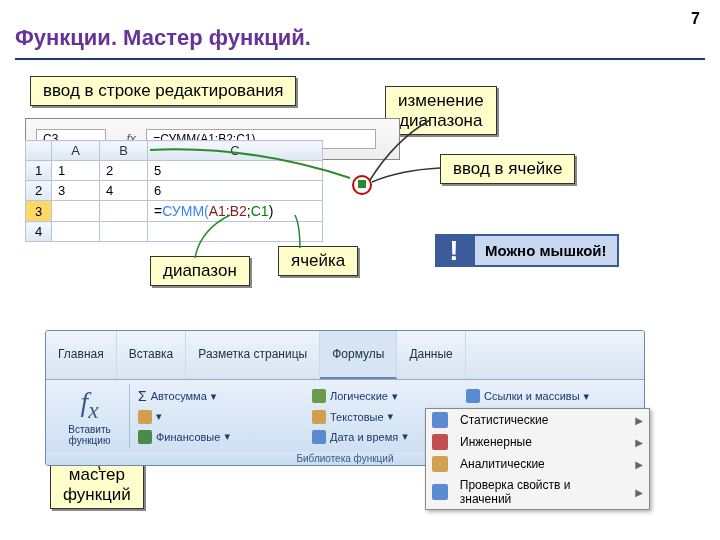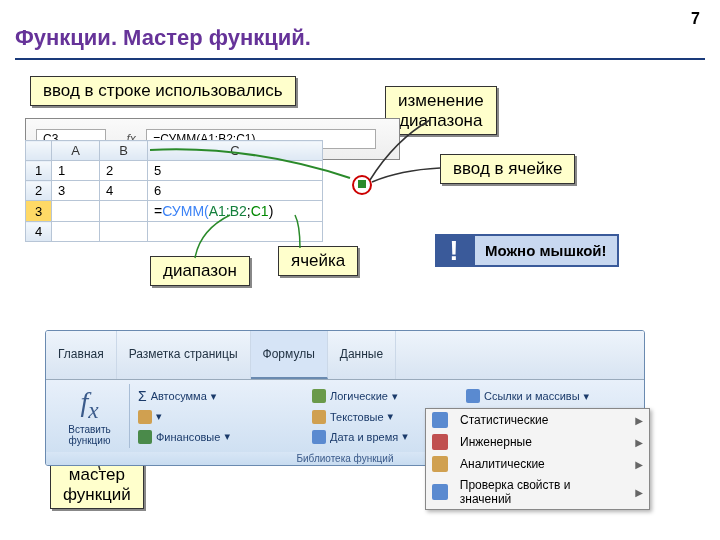--- a/index.html
+++ b/index.html
@@ -21,21 +21,21 @@
   .grid { position: absolute; top: 140px; left: 25px; border-collapse: collapse; font-size: 13px; }
   .grid th, .grid td { border: 1px solid #b7c5d6; padding: 2px 6px; height: 18px; background: #fff; }
   .grid th { background: linear-gradient(#f4f8fc,#dde8f4); font-weight: normal; color: #333; }
   .grid .rowhdr { background: linear-gradient(#f4f8fc,#dde8f4); text-align: center; width: 26px; }
   .grid .corner { background: linear-gradient(#f4f8fc,#dde8f4); width: 26px; }
   .grid .colA, .grid .colB { width: 48px; }
   .grid .colC { width: 175px; }
   .grid .activerow .rowhdr { background: #ffd966; }
   .formula-cell { font-family: Arial; font-size: 14px; }
   .fn-name { color: #3b82f6; }
-  .fn-arg1 { color: #15803d; }
+  .fn-arg1 { color: #7f1d1d; }
   .fn-arg2 { color: #008800; }
   
   .green-handle { position: absolute; top: 175px; left: 352px; width: 20px; height: 20px; border: 2px solid #cc0000; border-radius: 50%; }
   .green-dot { position: absolute; top: 180px; left: 358px; width: 8px; height: 8px; background: #2a8a2a; }
   
   
   .ribbon { position: absolute; top: 330px; left: 45px; width: 600px; border: 1px solid #6a8ab0; border-radius: 3px; overflow: hidden; font-size: 12px; }
   .ribbon-tabs { background: linear-gradient(#eef4fb,#d8e4f2); display: flex; border-bottom: 1px solid #9ab; }
   .ribbon-tab { padding: 16px 12px; color: #234; border-right: 1px solid #cbd8e8; }
   .ribbon-tab.active { background: #d6e4f6; border-bottom: 2px solid #6a8ab0; }
@@ -62,21 +62,21 @@
   
   svg.connectors { position: absolute; top: 0; left: 0; pointer-events: none; }
 </style>
 </head>
 <body>
 
 <div class="page-num">7</div>
 <div class="title">Функции. Мастер функций.</div>
 <div class="title-line"></div>
 
-<div class="callout" style="top:76px;left:30px">ввод в строке использовались</div>
+<div class="callout" style="top:76px;left:30px">ввод в строке редактирования</div>
 <div class="callout" style="top:86px;left:385px">изменение<br>диапазона</div>
 <div class="callout" style="top:154px;left:440px">ввод в ячейке</div>
 <div class="callout" style="top:256px;left:150px">диапазон</div>
 <div class="callout" style="top:246px;left:278px">ячейка</div>
 <div class="callout" style="top:460px;left:50px">мастер<br>функций</div>
 
 <div class="infobox">
   <div class="info-bang">!</div>
   <div class="info-text">Можно мышкой!</div>
 </div>
@@ -132,20 +132,21 @@
   <path d="M 430 120 Q 395 140 370 180" stroke="#333" fill="none" stroke-width="1.5"></path>
   <path d="M 195 258 Q 200 230 230 215" stroke="#2a8a2a" fill="none" stroke-width="1.5"></path>
   <path d="M 300 248 Q 300 225 295 215" stroke="#2a8a2a" fill="none" stroke-width="1.5"></path>
   <path d="M 100 470 Q 90 440 90 405" stroke="#333" fill="none" stroke-width="1.5"></path>
   <path d="M 150 150 Q 250 145 350 178" stroke="#2a8a2a" fill="none" stroke-width="2"></path>
 </svg>
 
 <div class="ribbon">
   <div class="ribbon-tabs">
     <div class="ribbon-tab">Главная</div>
+    <div class="ribbon-tab">Вставка</div>
     <div class="ribbon-tab">Разметка страницы</div>
     <div class="ribbon-tab active">Формулы</div>
     <div class="ribbon-tab">Данные</div>
   </div>
   <div class="ribbon-body">
     <div class="ribbon-group1">
       <div class="fx-big">f<sub>x</sub></div>
       <div style="font-size:10px;color:#1a3a6a">Вставить<br>функцию</div>
     </div>
     <div class="ribbon-grid">

